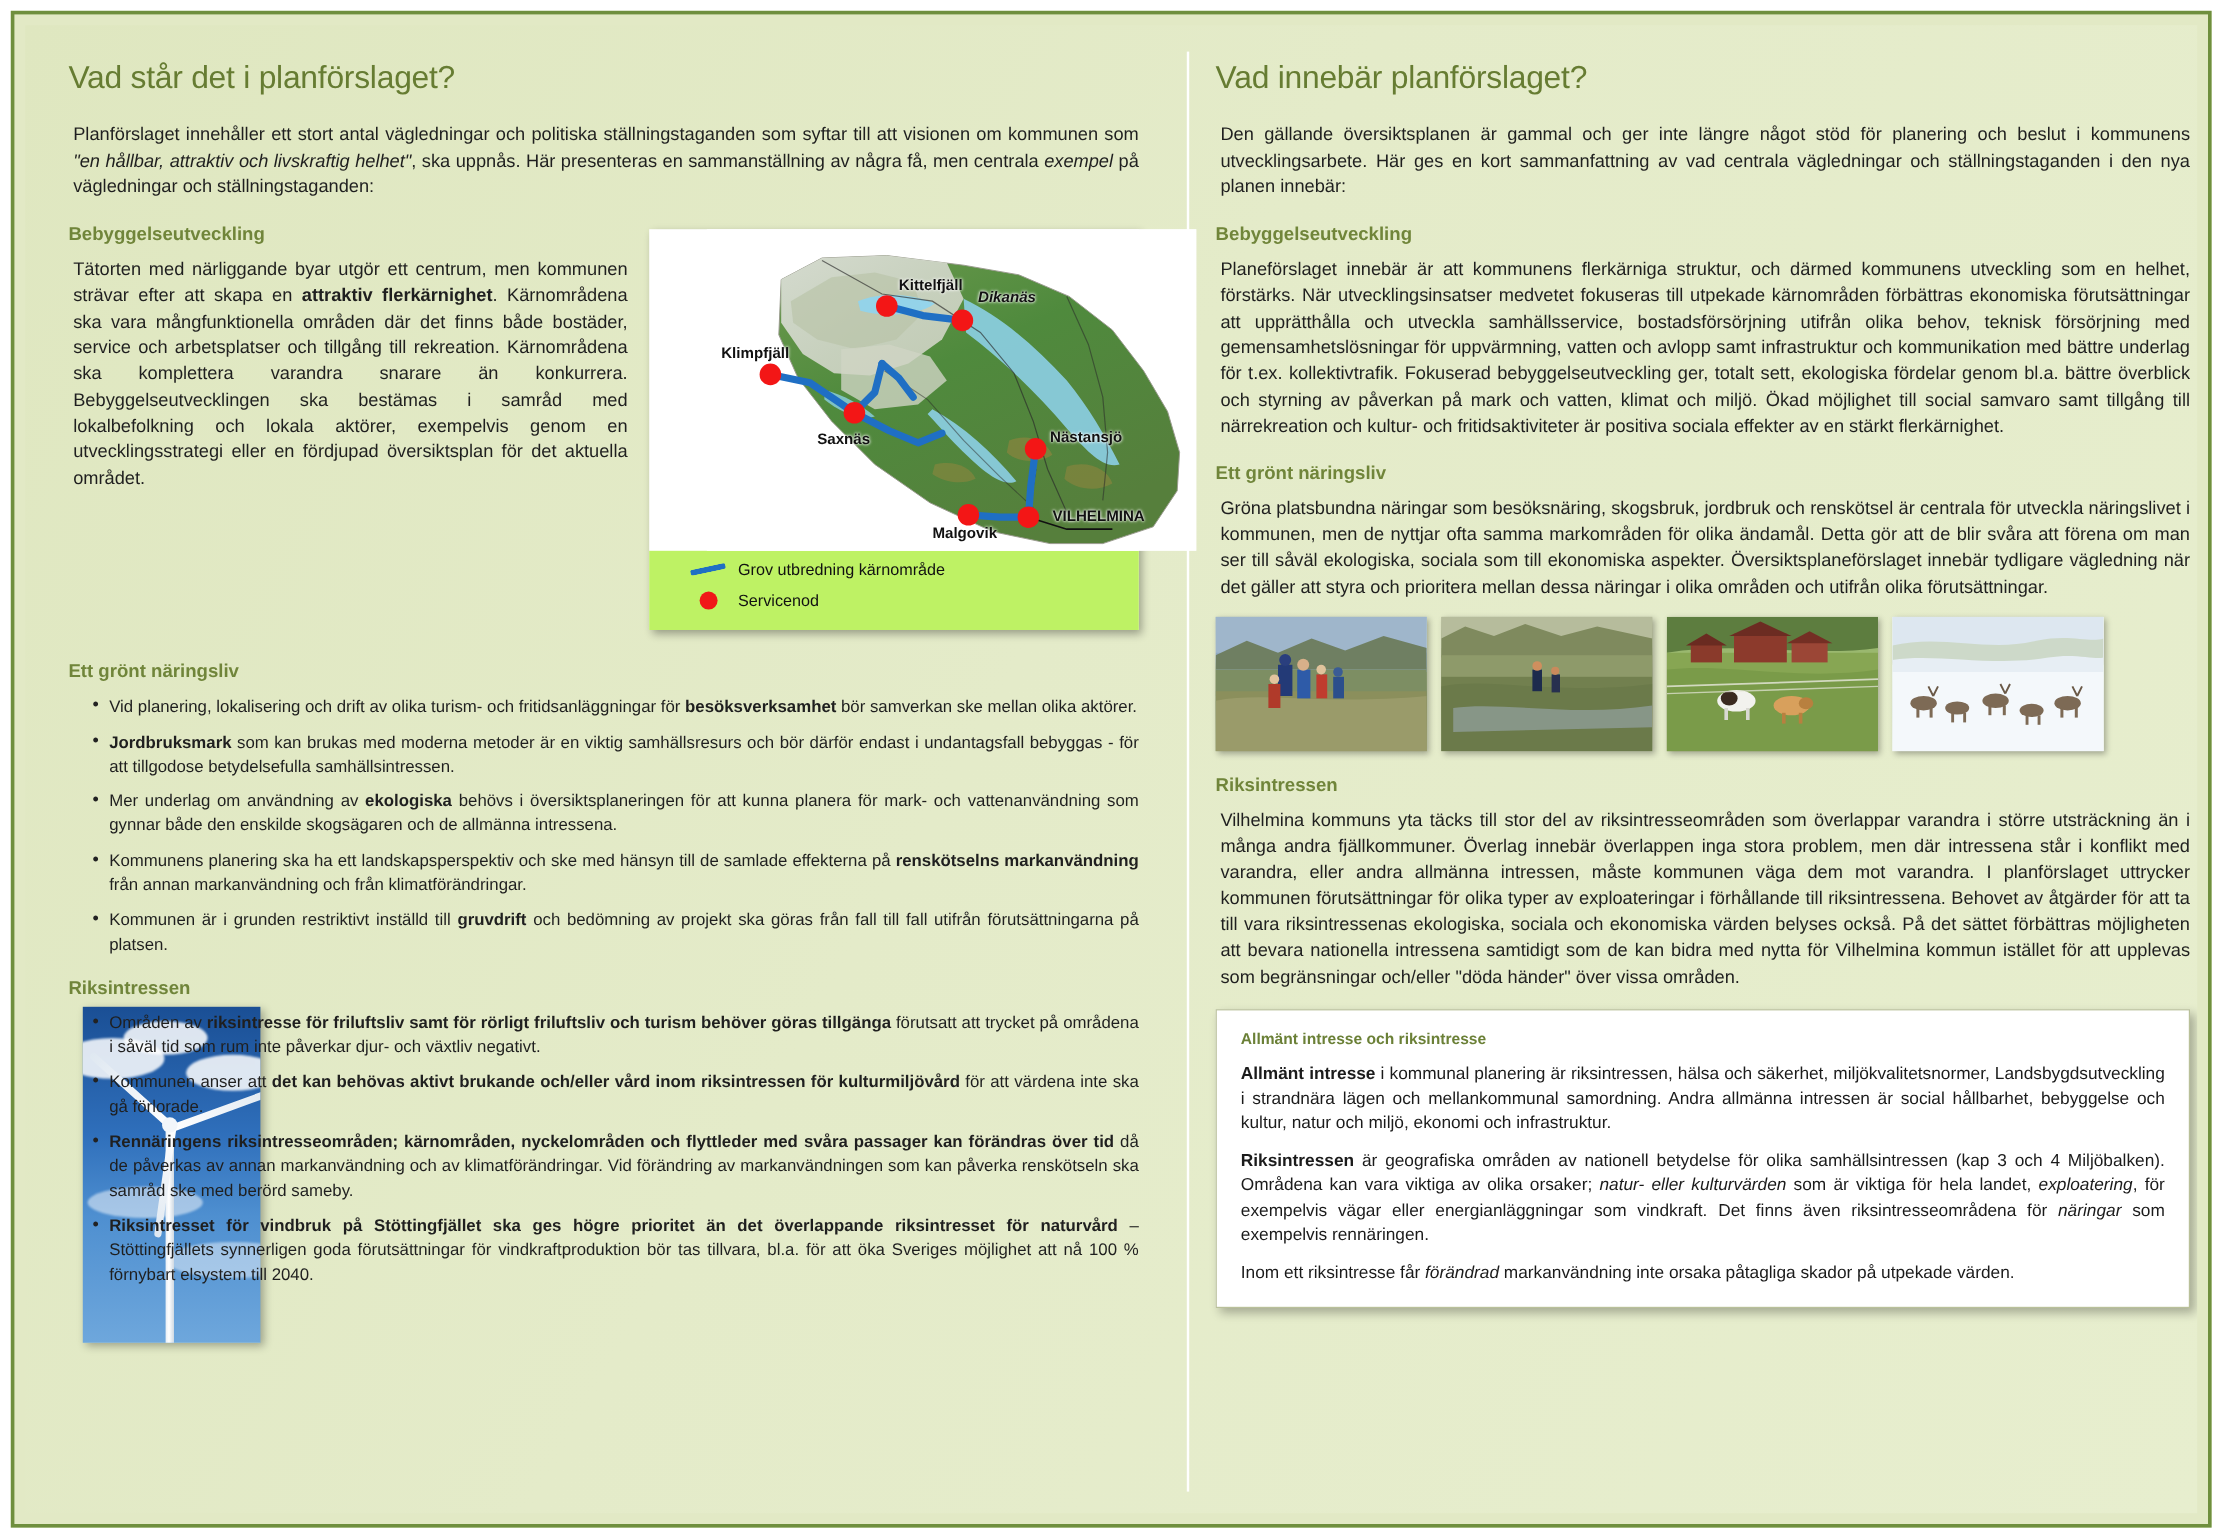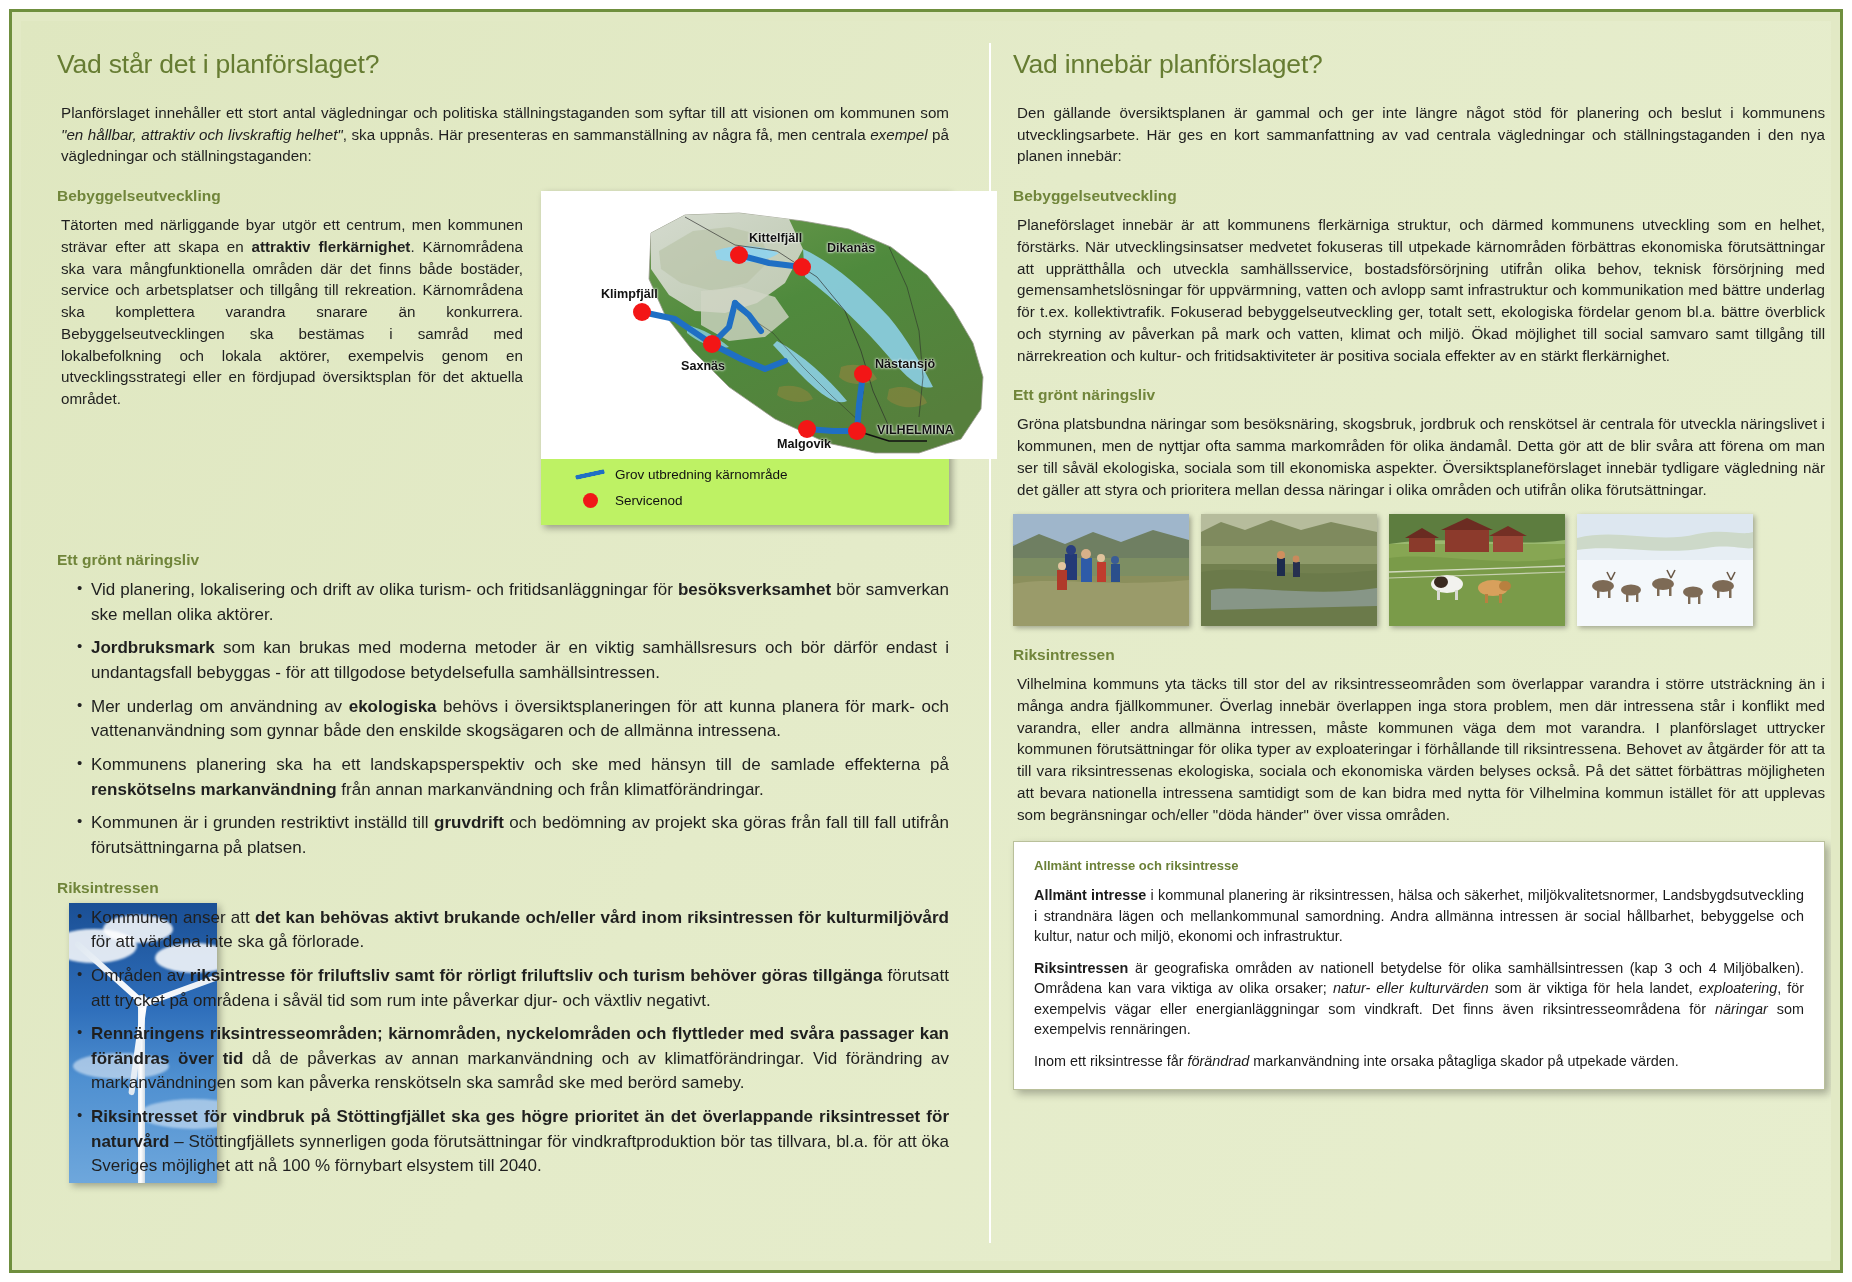--- a/index.html
+++ b/index.html
@@ -97,21 +97,21 @@
     border-bottom: 5px solid #1f6fc4;
     border-radius: 3px;
     transform: rotate(-12deg);
   }
   .legend-dot { width: 15px; height: 15px; border-radius: 50%; background: #f01818; }
   .legend-label { margin-left: 6px; }
 
   ul.bullets { margin: 2px 0 0 0; padding: 0 0 0 20px; list-style: none; }
   ul.bullets li {
     position: relative;
-    font-size: 17px;
+    font-size: 14px;
     line-height: 1.45;
     color: #1f1f1f;
     text-align: justify;
     margin-bottom: 9px;
     padding-left: 14px;
   }
   ul.bullets li:before {
     content: "•";
     position: absolute; left: 0; top: -1px;
     color: #222; font-size: 15px;
@@ -247,21 +247,21 @@
                 <circle cx="150" cy="64" r="9" fill="#f31616"></circle>
                 <circle cx="213" cy="76" r="9" fill="#f31616"></circle>
                 <circle cx="53" cy="121" r="9" fill="#f31616"></circle>
                 <circle cx="123" cy="153" r="9" fill="#f31616"></circle>
                 <circle cx="274" cy="183" r="9" fill="#f31616"></circle>
                 <circle cx="218" cy="238" r="9" fill="#f31616"></circle>
                 <circle cx="268" cy="240" r="9" fill="#f31616"></circle>
               </g>
             </svg>
             <div class="mlabel" style="left:160px; top:40px;">Kittelfjäll</div>
-            <div class="mlabel" style="left:238px; top:50px;">Dikanäs</div>
+            <div class="mlabel" style="left:226px; top:50px;font-style:italic;">Dikanäs</div>
             <div class="mlabel" style="left:12px;  top:96px;">Klimpfjäll</div>
             <div class="mlabel" style="left:92px;  top:168px;">Saxnäs</div>
             <div class="mlabel" style="left:286px; top:166px;">Nästansjö</div>
             <div class="mlabel" style="left:288px; top:232px;">VILHELMINA</div>
             <div class="mlabel" style="left:188px; top:246px;">Malgovik</div>
           </div>
           <div class="map-legend">
             <div class="legend-row">
               <span class="legend-swatch">
                   <span class="legend-line"></span>
@@ -299,22 +299,22 @@
           <div class="cloud" style="left:70px; top:196px; width:110px; height:30px; opacity:.45;"></div>
           <div class="turbine-mast"></div>
           <div class="blade" style="transform: rotate(8deg);"></div>
           <div class="blade" style="transform: rotate(132deg);"></div>
           <div class="blade" style="transform: rotate(250deg);"></div>
           <div class="hub"></div>
         </div>
 
         <h2 class="sub-title riks-head" style="margin-top:0;">Riksintressen</h2>
         <ul class="bullets riks-list">
+          <li><span>Områden av </span><b>riksintresse för friluftsliv samt för rörligt friluftsliv och turism behöver göras tillgänga</b><span> förutsatt att trycket på områdena i såväl tid som rum inte påverkar djur- och växtliv negativt.</span></li>
           <li><span>Kommunen anser att </span><b>det kan behövas aktivt brukande och/eller vård inom riksintressen för kulturmiljövård</b><span> för att värdena inte ska gå förlorade.</span></li>
-          <li><span>Områden av </span><b>riksintresse för friluftsliv samt för rörligt friluftsliv och turism behöver göras tillgänga</b><span> förutsatt att trycket på områdena i såväl tid som rum inte påverkar djur- och växtliv negativt.</span></li>
           <li><b>Rennäringens riksintresseområden; kärnområden, nyckelområden och flyttleder  med svåra passager kan förändras över tid</b><span> då de påverkas av annan markanvändning och av klimatförändringar. Vid förändring av markanvändningen som kan påverka renskötseln ska samråd ske med berörd sameby.</span></li>
           <li><b>Riksintresset för vindbruk på Stöttingfjället ska ges högre prioritet än det överlappande riksintresset för naturvård</b><span> – Stöttingfjällets synnerligen goda förutsättningar för vindkraftproduktion bör tas tillvara, bl.a. för att öka Sveriges möjlighet att nå 100 % förnybart elsystem till 2040.</span></li>
         </ul>
       </div>
     </div>
 
     <div class="col col-right">
 
       <h1 class="section-title">Vad innebär planförslaget?</h1>
 

